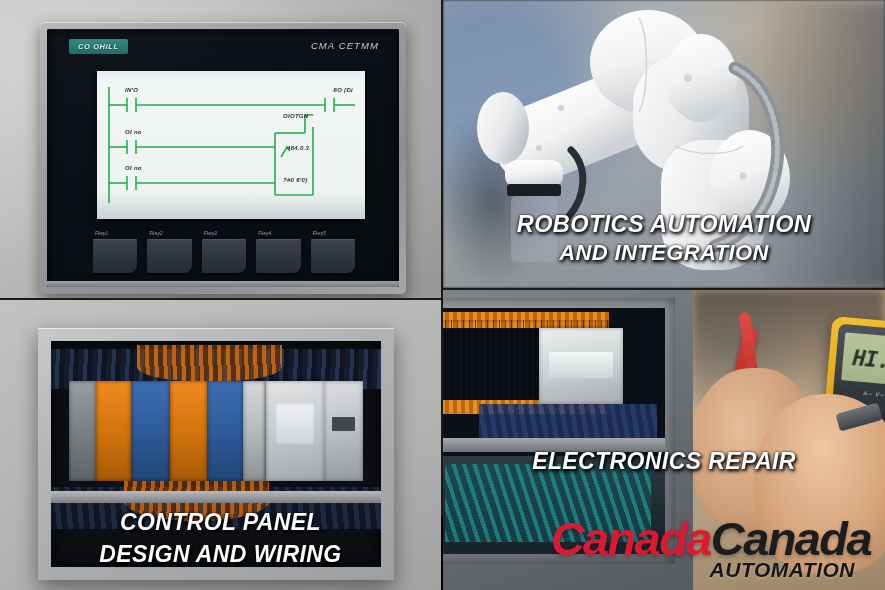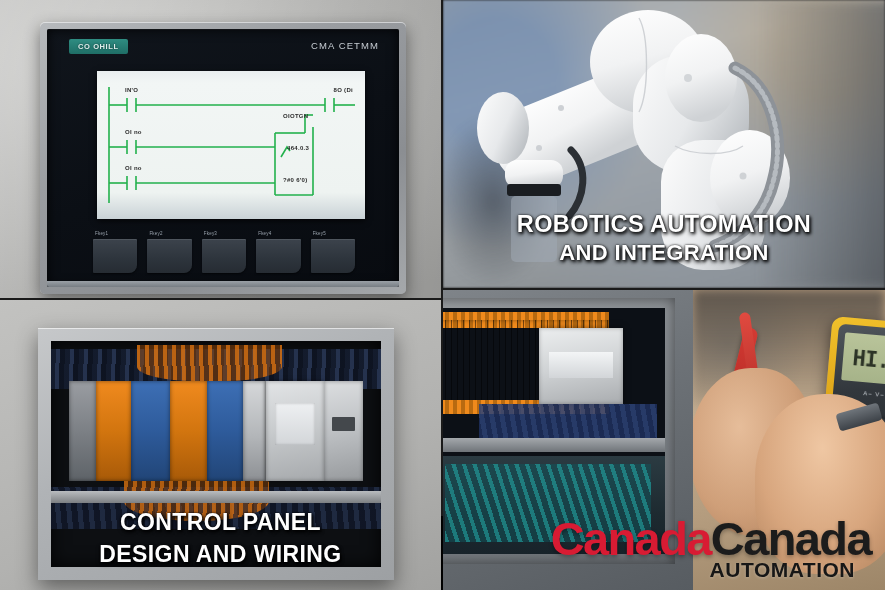--- a/index.html
+++ b/index.html
@@ -6,20 +6,21 @@
   html, body {
     width: 885px; height: 590px;
     background: #000;
     font-family: "Liberation Sans", sans-serif;
     overflow: hidden;
   }
   .collage {
     position: relative;
     width: 885px; height: 516px;
     background: #1a1a1a;
+    font-style: italic;
   }
 
   
   .quad { position: absolute; overflow: hidden; }
   #q-plc      { left: 0;     top: 0;     width: 441px; height: 298px; }
   #q-robot    { left: 443px; top: 0;     width: 442px; height: 288px; }
   #q-panel    { left: 0;     top: 300px; width: 441px; height: 290px; }
   #q-repair   { left: 443px; top: 290px; width: 442px; height: 300px; }
 
   
@@ -543,20 +544,21 @@
           <div class="meter-scale">A~  V~</div>
           <div class="meter-dial"></div>
           <div class="meter-jack-red"></div>
         </div>
       </div>
 
       <div class="hand-r"></div>
       <div class="probe-gray"></div>
     </div>
 
+    <div class="cap" id="cap-rep">ELECTRONICS REPAIR</div>
 
     <div class="logo">
       <div class="logo-main"><span class="logo-canada">Canada</span><span class="logo-tronix">Canada</span></div>
       <div class="logo-sub">AUTOMATION</div>
     </div>
   </div>
 
 </div>
 
 </body></html>

